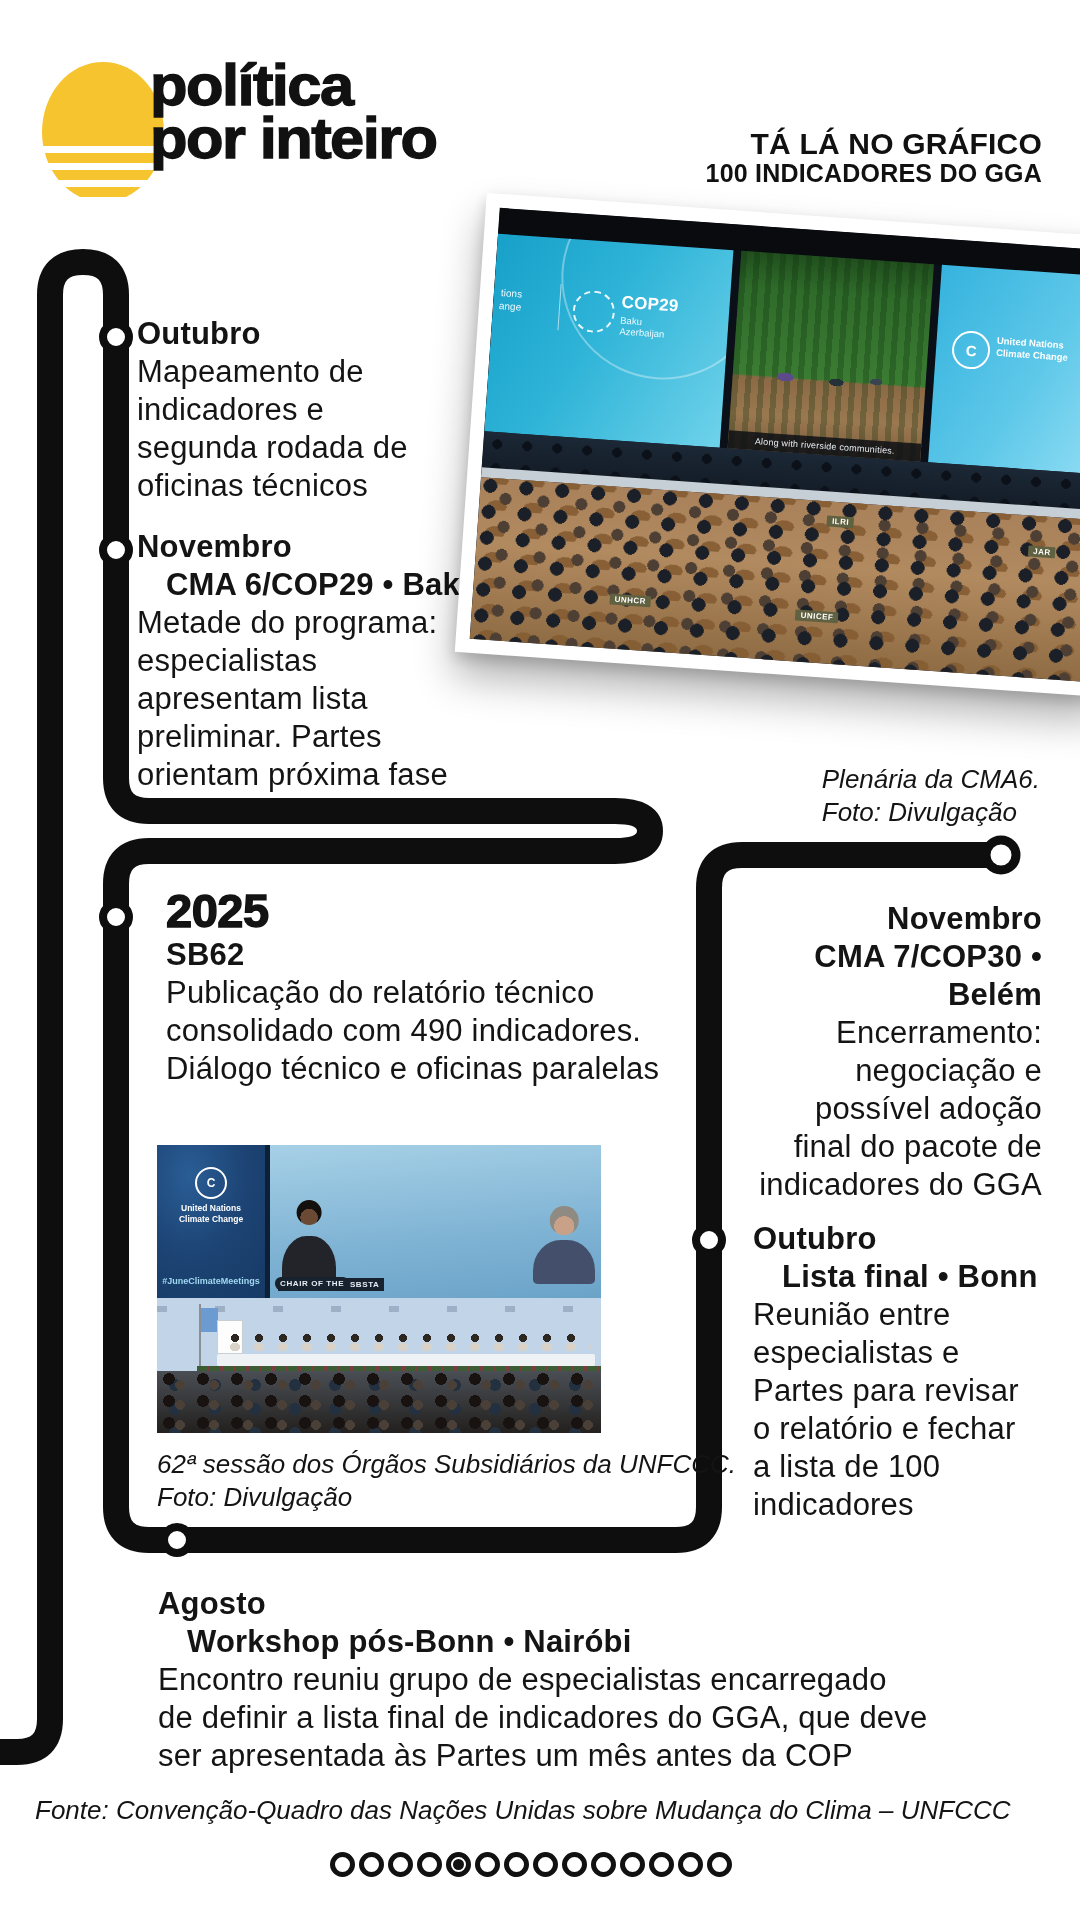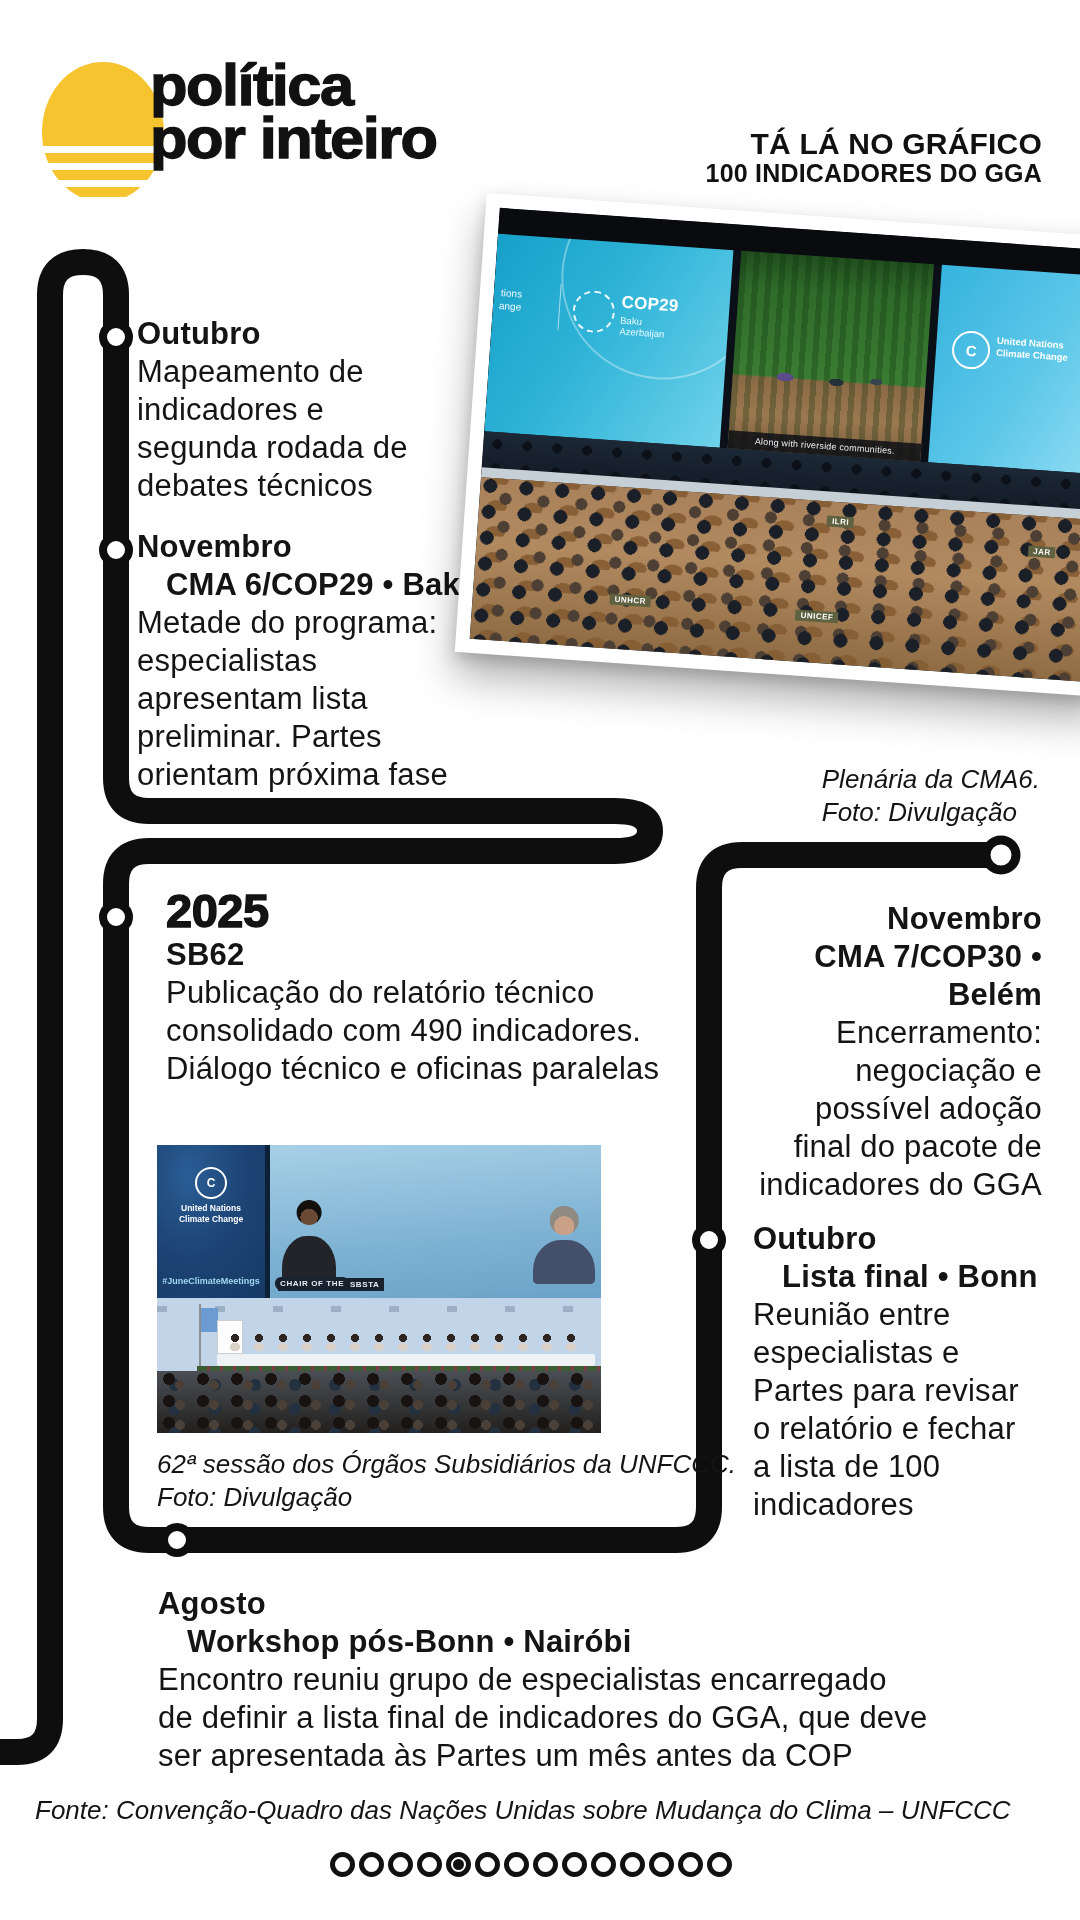--- a/index.html
+++ b/index.html
@@ -148,21 +148,21 @@
     <circle cx="177" cy="1540" r="13" fill="#fff" stroke="#0e0e0e" stroke-width="8"></circle>
     <circle cx="709" cy="1240" r="13" fill="#fff" stroke="#0e0e0e" stroke-width="8"></circle>
     <circle cx="1001" cy="855" r="15" fill="#fff" stroke="#0e0e0e" stroke-width="9"></circle>
   </svg>
 
   <div class="evt evt-outubro">
     <div class="m">Outubro</div>
     <div class="b">Mapeamento de
 indicadores e
 segunda rodada de
-debates técnicos</div>
+oficinas técnicos</div>
   </div>
 
   <div class="evt evt-novembro">
     <div class="m">Novembro</div>
     <div class="t">CMA 6/COP29 • Baku</div>
     <div class="b">Metade do programa:
 especialistas
 apresentam lista
 preliminar. Partes
 orientam próxima fase</div>

